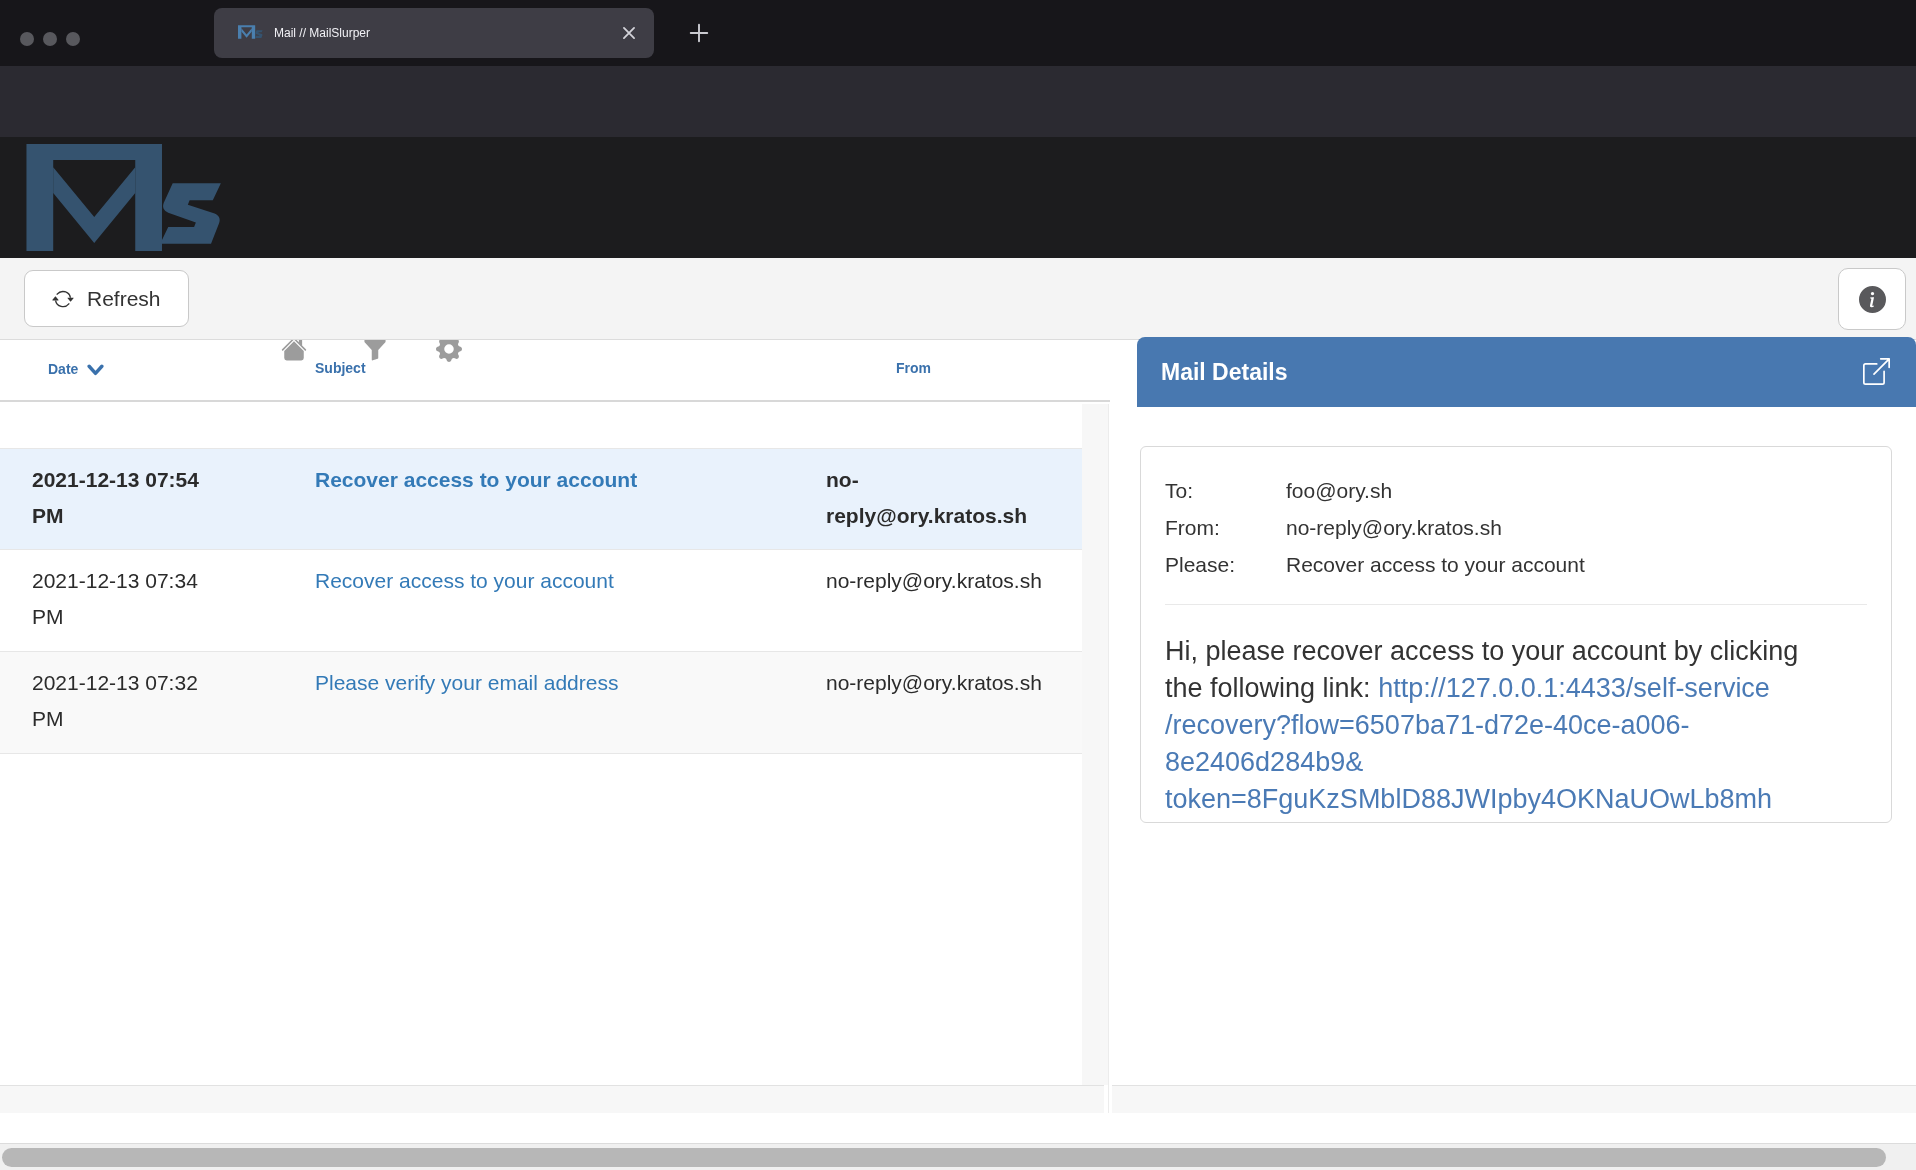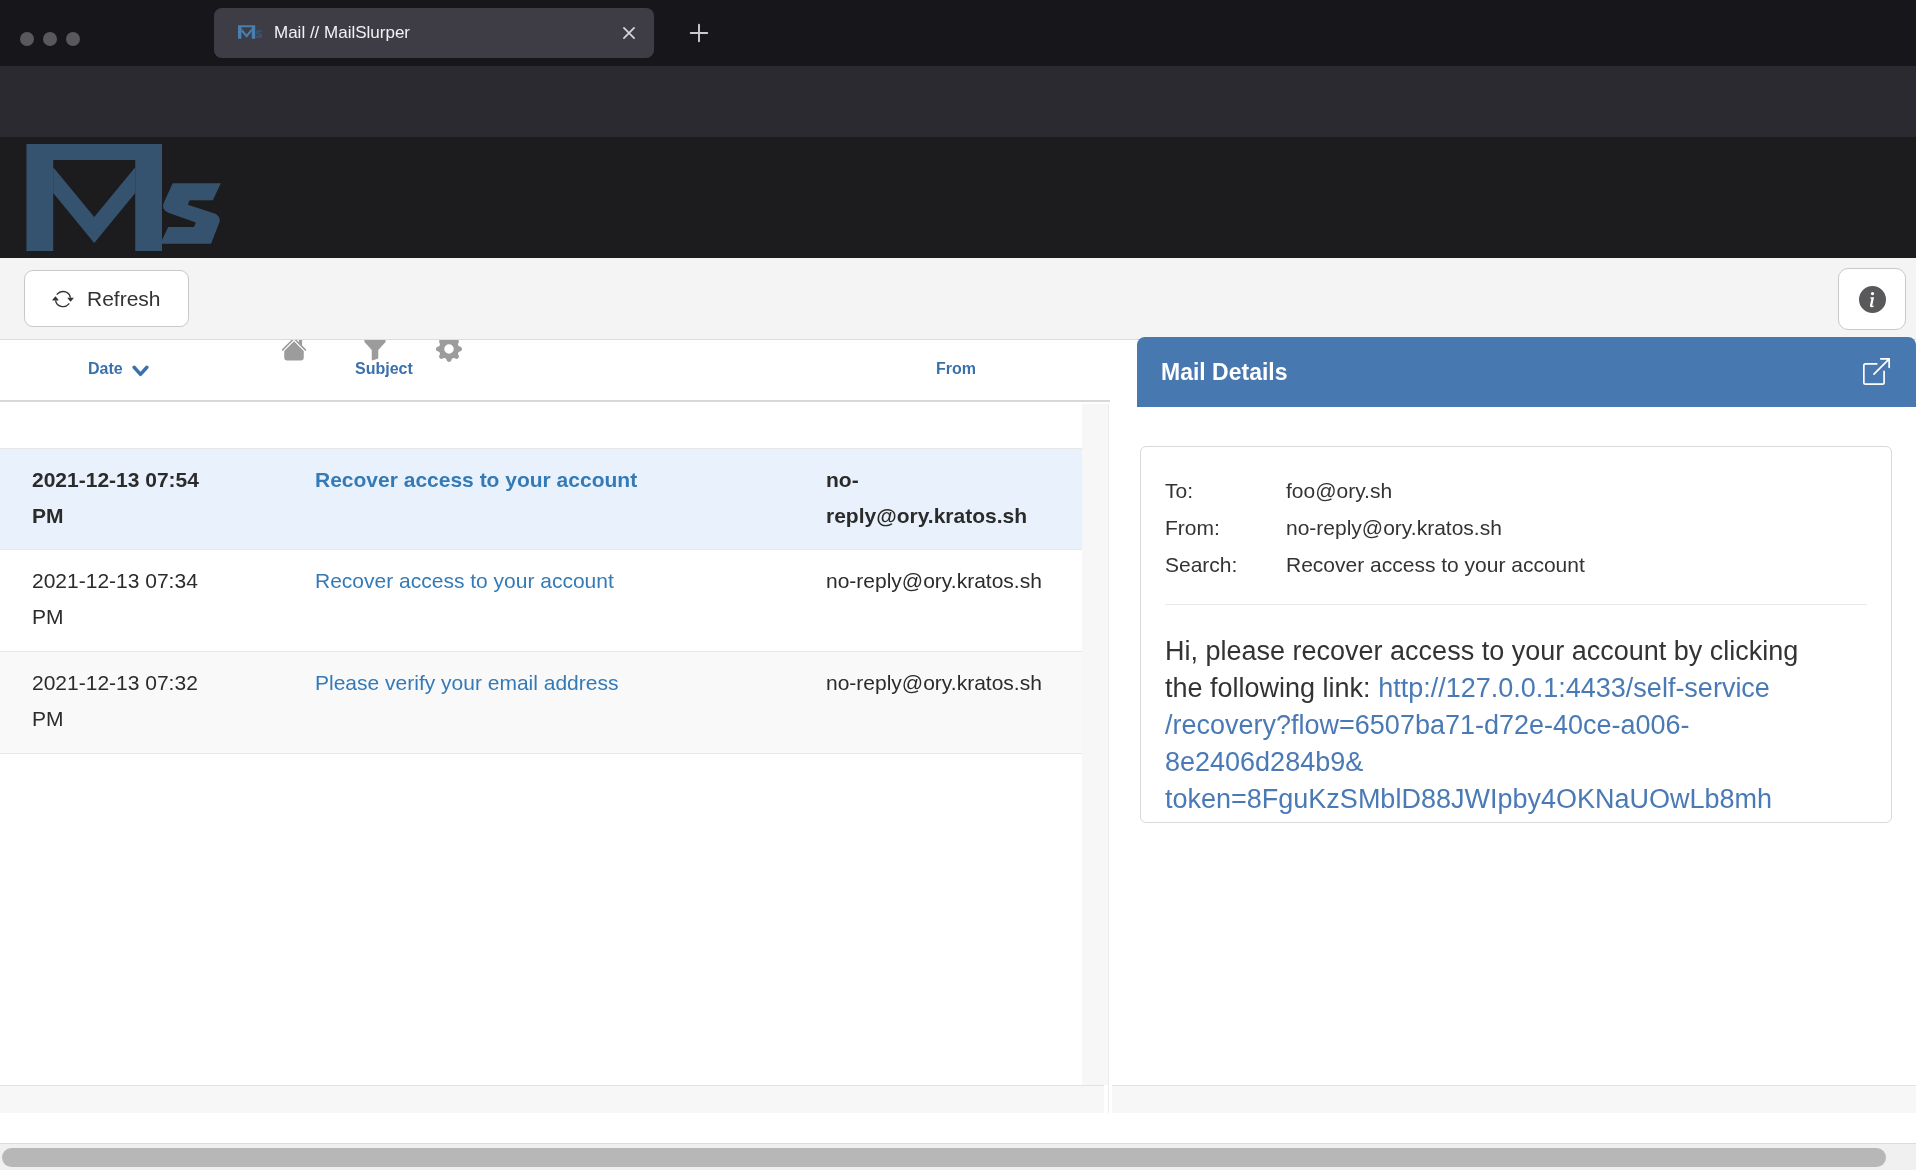--- a/index.html
+++ b/index.html
@@ -6,21 +6,21 @@
   html,body { background:#fff; }
   body { font-family:"Liberation Sans", sans-serif; }
   #screen { position:relative; width:1916px; height:1170px; overflow:hidden; background:#fff; }
 
   
   #titlebar { position:absolute; left:0; top:0; width:1916px; height:66px; background:#17161a; }
   .dots { position:absolute; left:20px; top:32px; display:flex; gap:9px; }
   .dots span { width:14px; height:14px; border-radius:50%; background:#58585d; }
   .tab { position:absolute; left:214px; top:8px; width:440px; height:50px; background:#3e3d45; border-radius:8px; }
   .tab-fav { position:absolute; left:24px; top:16px; width:26px; height:16px; }
-  .tab-title { position:absolute; left:60px; top:0; line-height:50px; font-size:17px; color:#f1f1f5; }
+  .tab-title { position:absolute; left:60px; top:0; line-height:50px; font-size:12px; color:#f1f1f5; }
   .tab-close { position:absolute; right:16px; top:16px; width:18px; height:18px; color:#d3d3d9; }
   .newtab { position:absolute; left:688px; top:22px; width:22px; height:22px; color:#cacad0; }
 
   
   #btoolbar { position:absolute; left:0; top:66px; width:1916px; height:71px; background:#2b2a31; }
   .nav-ic { position:absolute; width:26px; height:26px; color:#a3a3ab; }
   .urlbar { position:absolute; left:344px; top:78px; width:1312px; height:48px; background:#1a191f; border-radius:8px; }
   .shield-ic { position:absolute; left:26px; top:12px; width:23px; height:23px; color:#e8e8ee; }
   .doc-ic { position:absolute; left:84px; top:12px; width:23px; height:23px; color:#e8e8ee; }
   .url-text { position:absolute; left:122px; top:0; line-height:48px; font-size:18px; color:#fbfbfe; }
@@ -38,21 +38,21 @@
   
   #apptoolbar { position:absolute; left:0; top:258px; width:1916px; height:82px; background:#f4f4f4; border-bottom:1px solid #dcdcdc; }
   .btn { position:absolute; top:12px; height:57px; display:flex; align-items:center; gap:13px; padding:16px 27px; background:#fff; border:1px solid #c9c9c9; border-radius:9px; font-size:21px; color:#333; cursor:pointer; }
   .btn svg { width:22px; height:22px; color:#333; }
   #btn-refresh { left:24px; }
   #btn-search { left:200px; }
   .info-btn { position:absolute; left:1838px; top:10px; width:68px; height:62px; background:#fff; border:1px solid #c9c9c9; border-radius:10px; display:flex; align-items:center; justify-content:center; }
   .info-btn svg { width:27px; height:27px; color:#59595c; }
 
   
-  .colhead { position:absolute; top:360px; font-size:16px; font-weight:bold; color:#3a71ac; display:flex; align-items:center; gap:9px;margin-left:40px; }
+  .colhead { position:absolute; top:360px; font-size:14px; font-weight:bold; color:#3a71ac; display:flex; align-items:center; gap:9px; }
   #col-date { left:48px; } #col-subject { left:315px; } #col-from { left:896px; }
   .caret { width:17px; height:13px; margin-top:4px; }
   .head-border { position:absolute; left:0; top:400px; width:1110px; height:2px; background:#d8d8d8; }
   #rows { position:absolute; left:0; top:448px; width:1082px; }
   .mail-row { position:relative; height:102px; border-bottom:1px solid #e7e7e7; font-size:21px; line-height:36px; color:#2b2b2b; cursor:pointer; }
   div.mail-row:first-of-type { border-top:1px solid #e7e7e7; }
   div.mail-row:nth-of-type(odd) { background:#f9f9f9; }
   div.mail-row.selected { background:#e9f2fc; font-weight:bold; }
   .c-date { position:absolute; left:32px; top:13px; width:182px; }
   .c-sub  { position:absolute; left:315px; top:13px; width:500px; }
@@ -226,21 +226,21 @@
           <div class="f-label">To:</div>
           <div class="f-value">foo@ory.sh</div>
         </div>
 
         <div class="f-row">
           <div class="f-label">From:</div>
           <div class="f-value">no-reply@ory.kratos.sh</div>
         </div>
 
         <div class="f-row">
-          <div class="f-label">Search:</div>
+          <div class="f-label">Please:</div>
           <div class="f-value">Recover access to your account</div>
         </div>
       </div>
     <div class="details-divider"></div>
     <div class="mail-body"><span>Hi, please recover access to your account by clicking the following link: </span><a href="#">http:<wbr>/<wbr>/127.0.0.1:4433<wbr>/self-service<wbr>/recovery?flow=6507ba71-d72e-40ce-a006-8e2406d284b9&amp;<wbr>token=8FguKzSMblD88JWIpby4OKNaUOwLb8mh</a></div>
   </div>
 
   <div class="hscroll-track">
     <div class="hscroll-thumb"></div>
   </div>

